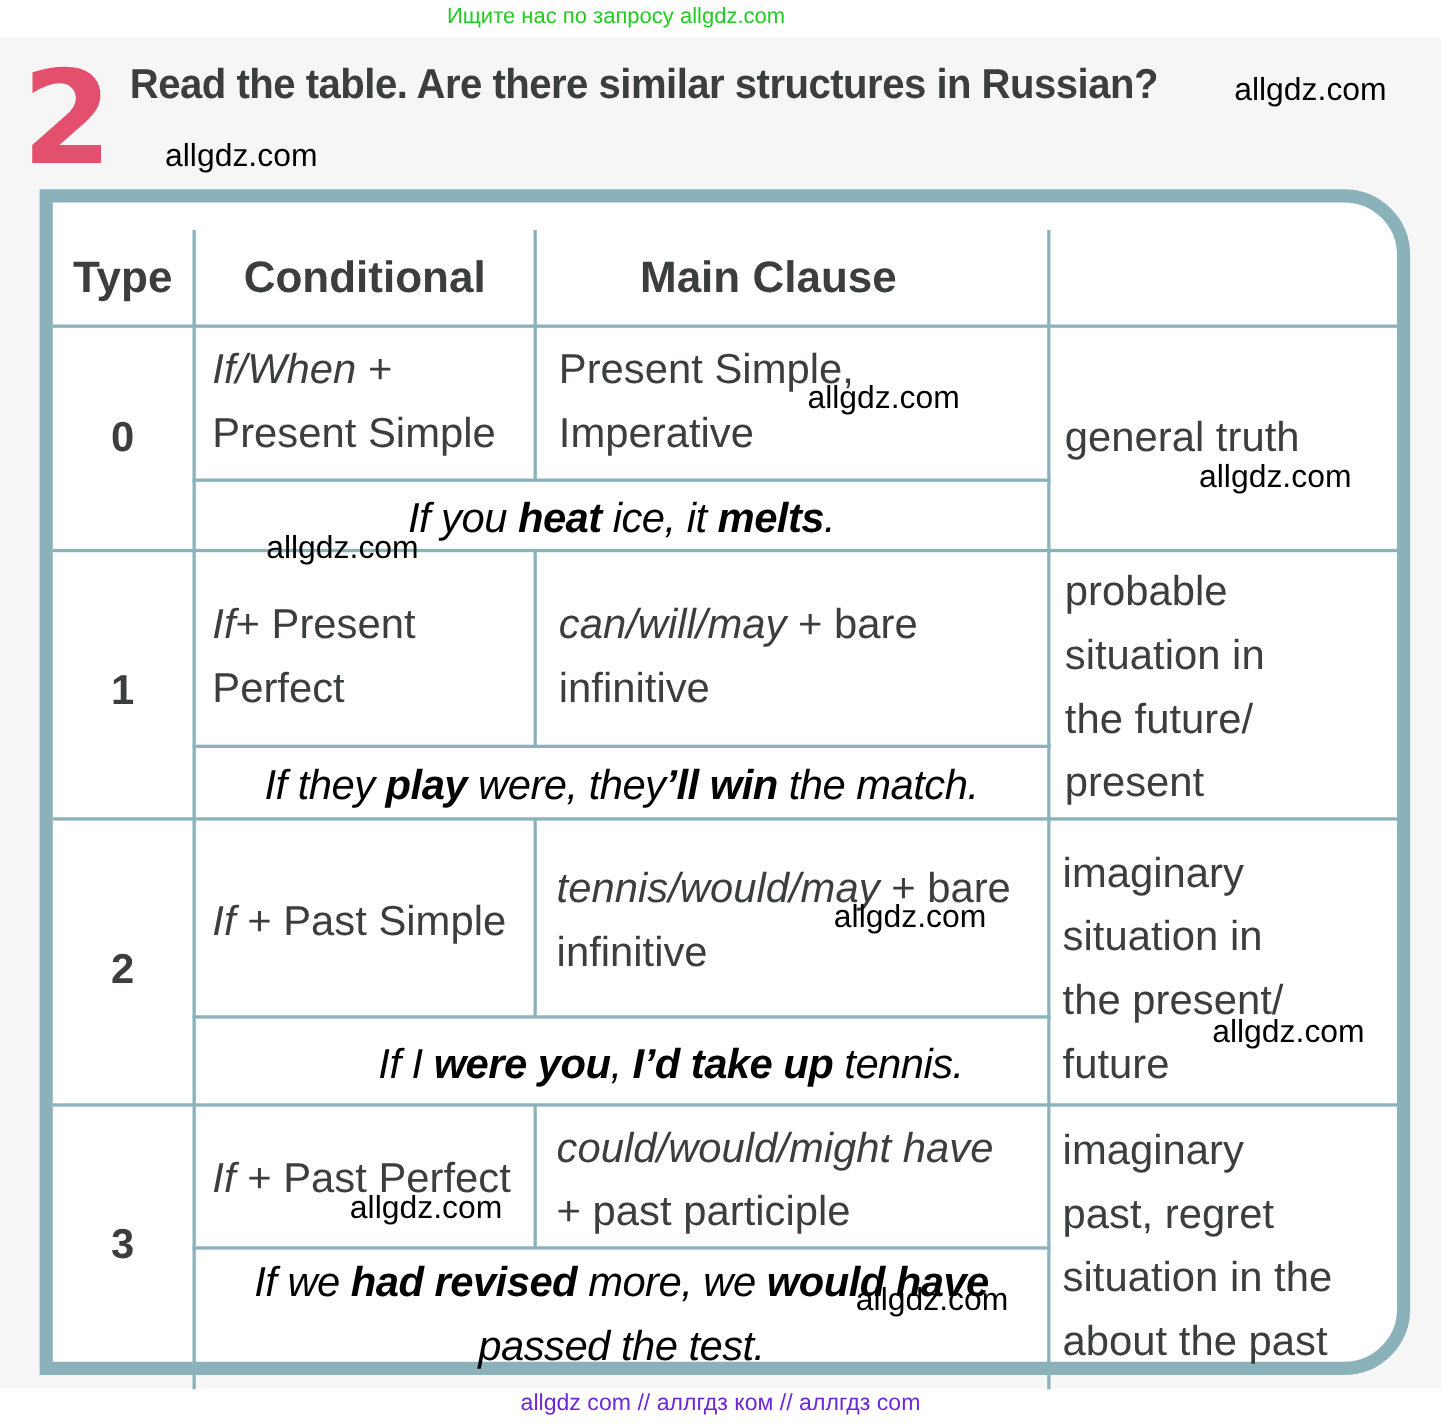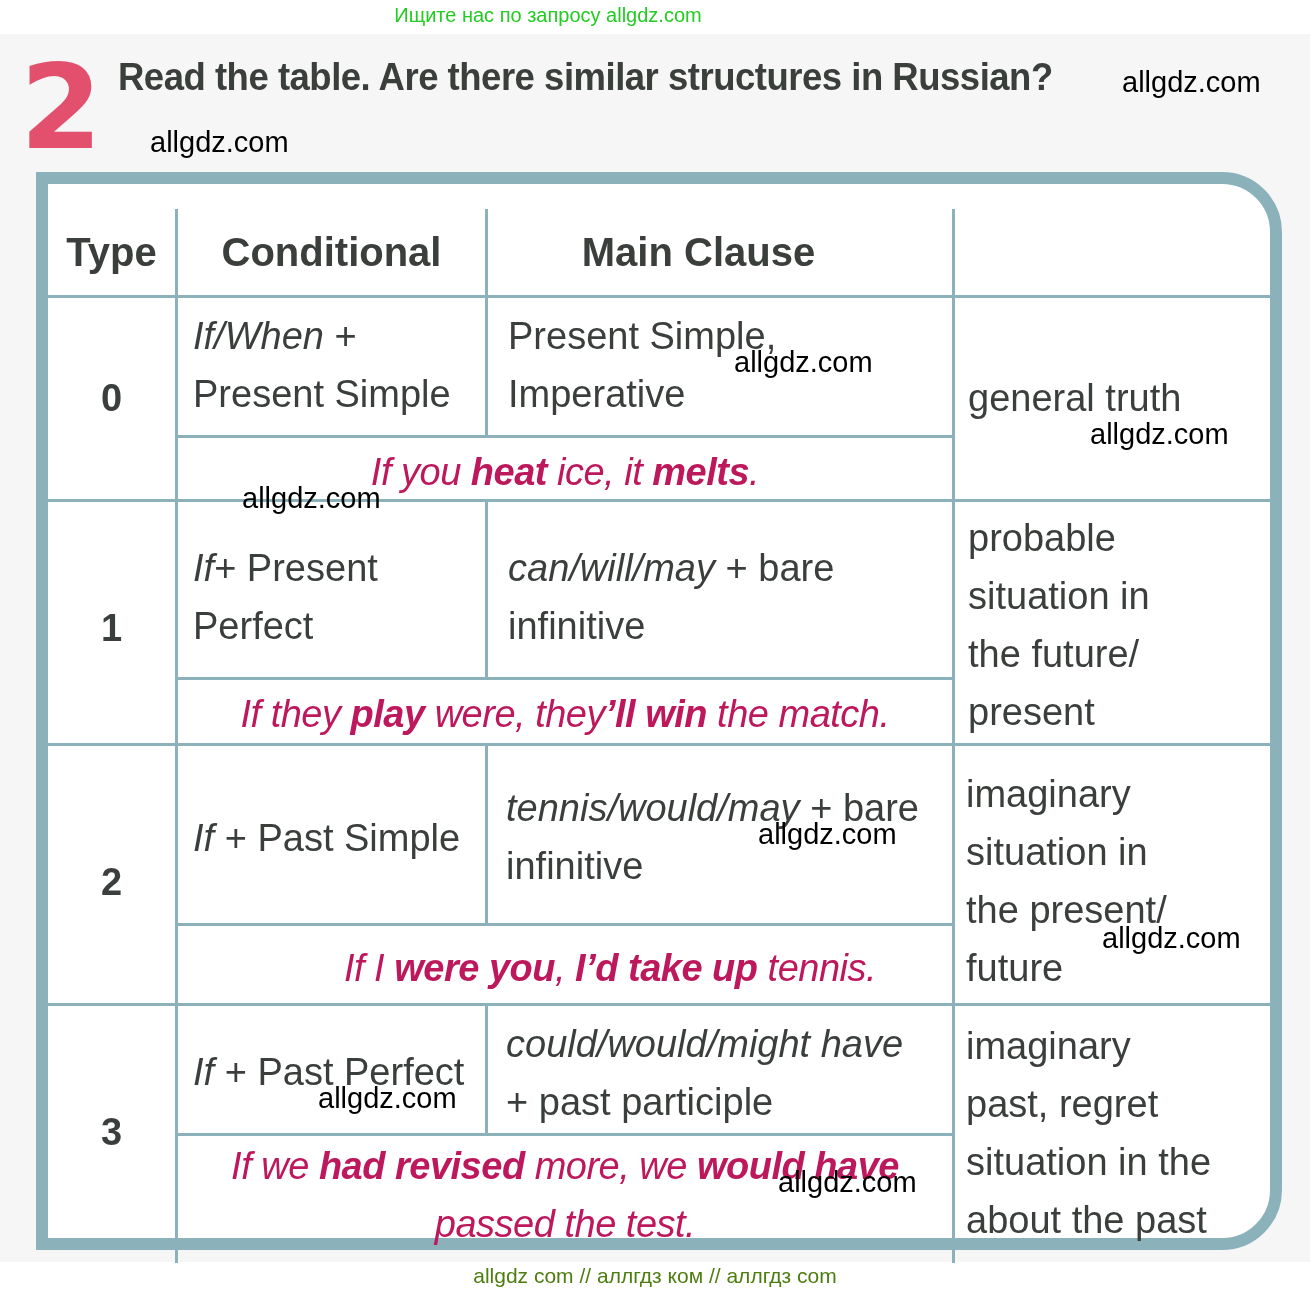--- a/index.html
+++ b/index.html
@@ -2,21 +2,21 @@
 <html><head>
 <meta charset="utf-8">
 <style>
   html, body { margin: 0; padding: 0; }
   body {
     width: 1310px; height: 1296px; position: relative; overflow: hidden;
     background: #ffffff;
     font-family: "Liberation Sans", sans-serif;
   }
   .banner {
-    position: absolute; top: 4px; left: 0; width: 1096px; text-align: center;
+    position: absolute; top: 4px; left: 12px; width: 1096px; text-align: center;
     color: #22cc22; font-size: 20px;
   }
   .page-bg {
     position: absolute; top: 34px; left: 0; width: 1310px; height: 1228px;
     background: #f5f6f5;
   }
   .ex-number {
     position: absolute; left: 20px; top: 48px; font-size: 118px; font-weight: bold;
     color: #e2506e; line-height: 1; font-family: "DejaVu Sans", sans-serif;
   }
@@ -31,26 +31,26 @@
     box-sizing: border-box; background: #fff;
   }
   .grid {
     position: absolute; left: 0; top: 0; width: 100%; height: 100%; margin-top: 25px;
   }
   .cell { position: absolute; box-sizing: border-box; color: #3b3f3c; font-size: 38px; line-height: 58px; }
   .vline { position: absolute; width: 3px; background: #8bb2bb; }
   .hline { position: absolute; height: 3px; background: #8bb2bb; }
   .hdr { font-weight: bold; font-size: 40px; text-align: center; }
   .type { font-weight: bold; text-align: center; font-size: 38px; }
-  .ex { color: #be185d; font-style: italic; text-align: center; font-size: 38px; letter-spacing: -0.5px; }
+  .ex { color: #000000; font-style: italic; text-align: center; font-size: 38px; letter-spacing: -0.5px; }
   .ex b { font-weight: bold; }
   i { font-style: italic; }
   .footer {
     position: absolute; top: 1264px; left: 0; width: 1310px; text-align: center;
-    color: #4d7c0f; font-size: 21px;
+    color: #6d28d9; font-size: 21px;
   }
 </style>
 </head>
 <body>
 
 <div class="banner">Ищите нас по запросу allgdz.com</div>
 <div class="page-bg"></div>
 
 <div class="ex-number">2</div>
 <div class="instruction">Read the table. Are there similar structures in Russian?</div>

